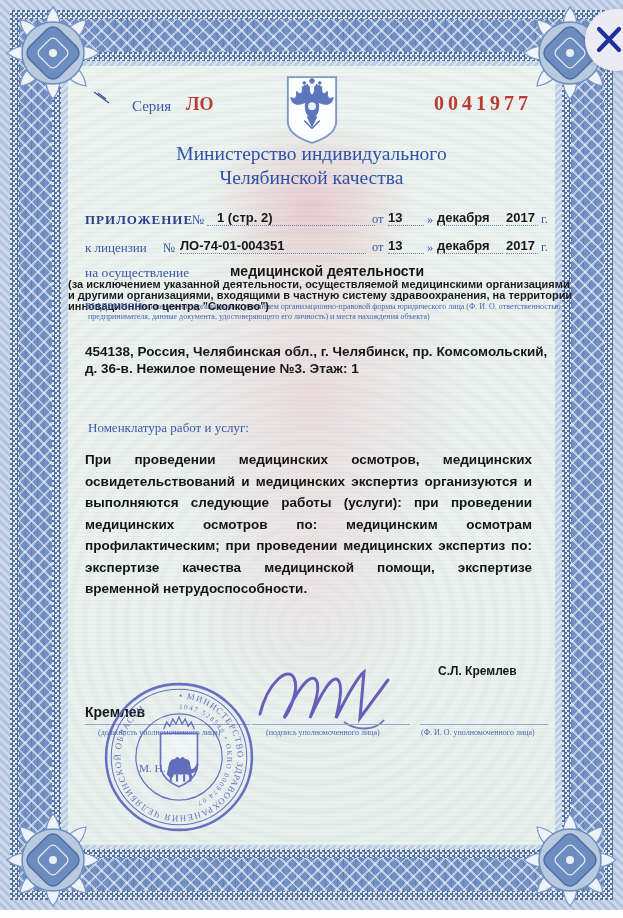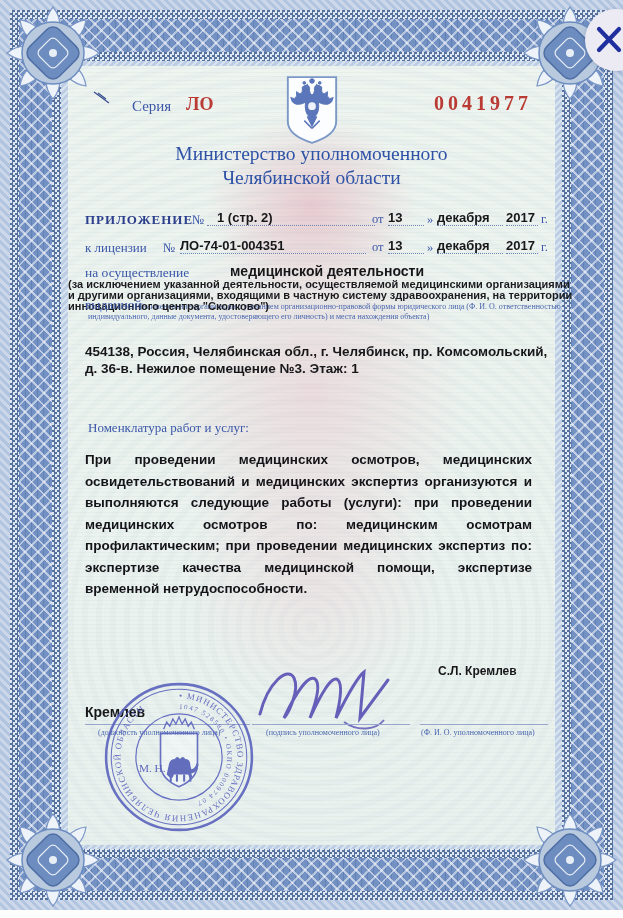--- a/index.html
+++ b/index.html
@@ -115,22 +115,22 @@
         <circle cx="36" cy="15" r="3.6"></circle>
         <circle cx="30" cy="7" r="2.4"></circle>
         <circle cx="22" cy="9" r="1.4"></circle>
           <circle cx="38" cy="9" r="1.4"></circle>
         <path d="M25,44 h10 l-5,10 Z"></path>
         <path d="M22,48 l8,8 M38,48 l-8,8" stroke-width="1.5" fill="none"></path>
       </g>
       <circle cx="30" cy="33" r="4" fill="#eef2fa"></circle>
     </svg>
 
-    <div class="abs title" style="top:142px">Министерство уполномоченного</div>
-    <div class="abs title" style="top:166px">Челябинской области</div>
+    <div class="abs title" style="top:142px">Министерство индивидуального</div>
+    <div class="abs title" style="top:166px">Челябинской качества</div>
 
     <div class="abs" style="left:85px;top:212px;font-size:13px;font-weight:bold;color:#2c3f8c;letter-spacing:1px">ПРИЛОЖЕНИЕ</div>
     <div class="abs lbl" style="left:192px;top:212px;font-size:13px">№</div>
     <div class="abs dot val" style="left:207px;top:210px;width:158px;font-size:13px;padding-left:10px">1 (стр. 2)</div>
     <div class="abs lbl" style="left:372px;top:212px;font-size:12.5px">от</div>
     <div class="abs dot val" style="left:388px;top:210px;width:36px;font-size:13px">13</div>
     <div class="abs lbl" style="left:427px;top:212px;font-size:12.5px">»</div>
     <div class="abs dot val" style="left:437px;top:210px;width:66px;font-size:13px">декабря</div>
     <div class="abs dot val" style="left:506px;top:210px;width:32px;font-size:13px">2017</div>
     <div class="abs lbl" style="left:541px;top:212px;font-size:12.5px">г.</div>
@@ -141,21 +141,21 @@
     <div class="abs lbl" style="left:372px;top:240px;font-size:12.5px">от</div>
     <div class="abs dot val" style="left:388px;top:238px;width:36px;font-size:13px">13</div>
     <div class="abs lbl" style="left:427px;top:240px;font-size:12.5px">»</div>
     <div class="abs dot val" style="left:437px;top:238px;width:66px;font-size:13px">декабря</div>
     <div class="abs dot val" style="left:506px;top:238px;width:32px;font-size:13px">2017</div>
     <div class="abs lbl" style="left:541px;top:240px;font-size:12.5px">г.</div>
 
     <div class="abs lbl" style="left:85px;top:265px;font-size:13.5px">на  осуществление</div>
     <div class="abs val" style="left:230px;top:263px;font-size:14px">медицинской деятельности</div>
     <div class="abs tiny" style="left:140px;top:302px">(наименование организации с указанием организационно-правовой формы юридического лица (Ф. И. О. ответственностью</div>
-    <div class="abs tiny" style="left:88px;top:312px">индивидуального, данные документа, удостоверяющего его личность) и места нахождения объекта)</div>
+    <div class="abs tiny" style="left:88px;top:312px">предпринимателя, данные документа, удостоверяющего его личность) и места нахождения объекта)</div>
     <div class="abs excep" style="top:278px">(за исключением указанной деятельности, осуществляемой медицинскими организациями</div>
     <div class="abs excep" style="top:289px">и другими организациями, входящими в частную систему здравоохранения, на территории</div>
     <div class="abs excep" style="top:300px">инновационного центра "Сколково")</div>
     <div class="abs lbl" style="left:85px;top:297px;font-size:13.5px">выданной</div>
 
     <div class="abs val" style="left:85px;top:344px;font-size:13.5px">454138, Россия, Челябинская обл., г. Челябинск, пр. Комсомольский,</div>
     <div class="abs val" style="left:85px;top:361px;font-size:13.5px">д. 36-в. Нежилое помещение №3. Этаж: 1</div>
 
     <div class="abs lbl" style="left:88px;top:420px;font-size:13px">Номенклатура работ и услуг:</div>
 

